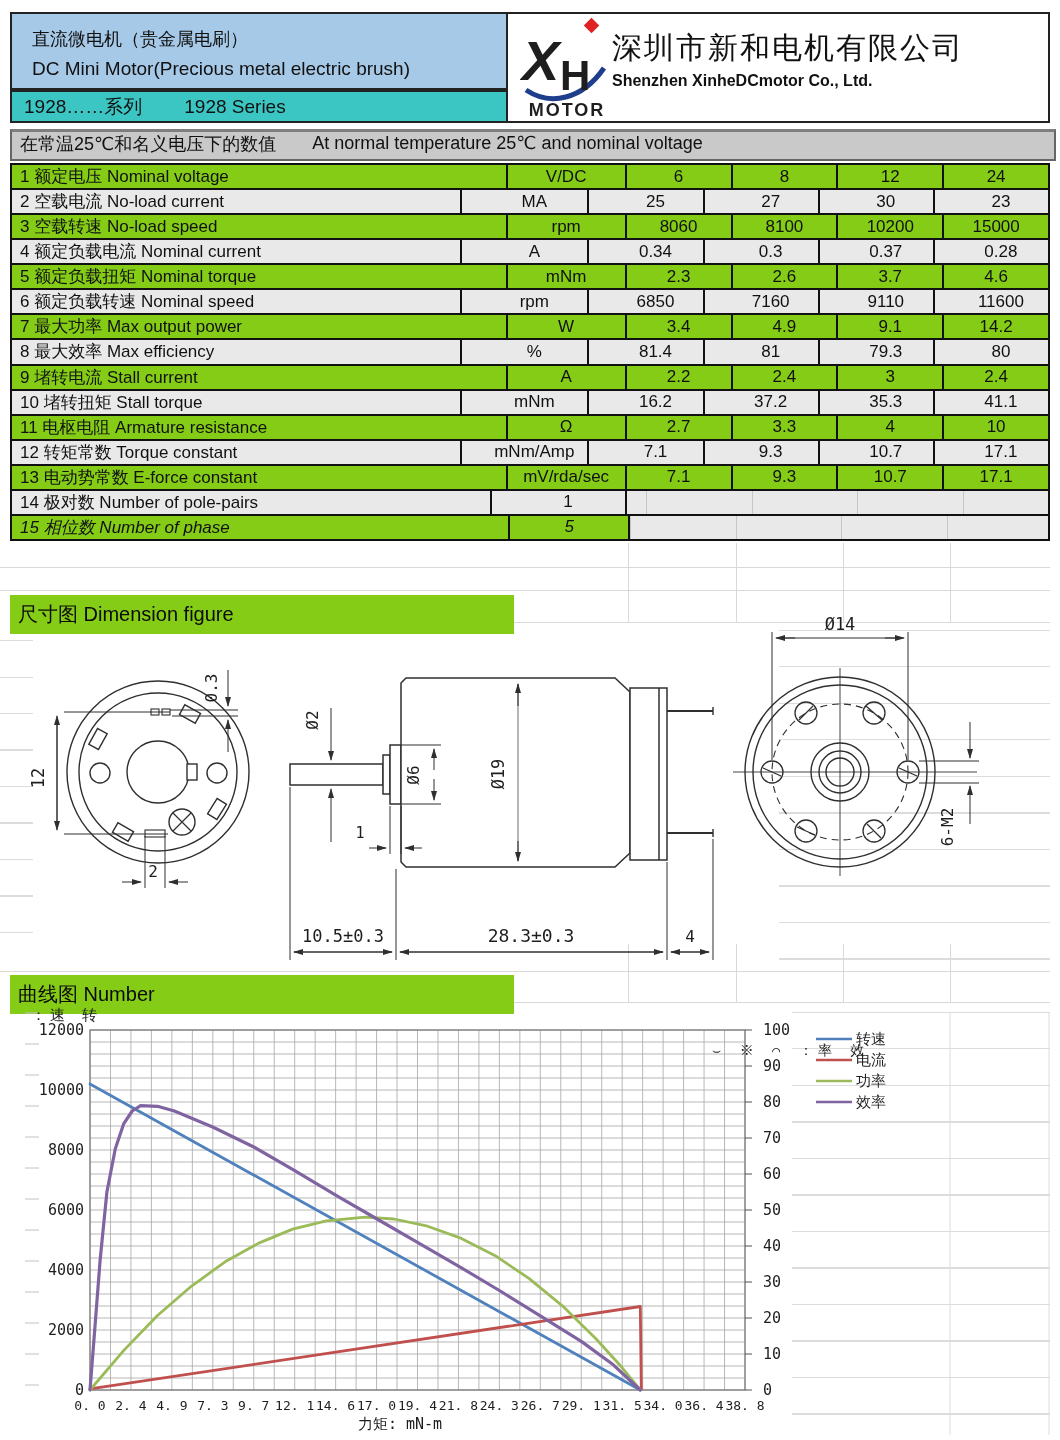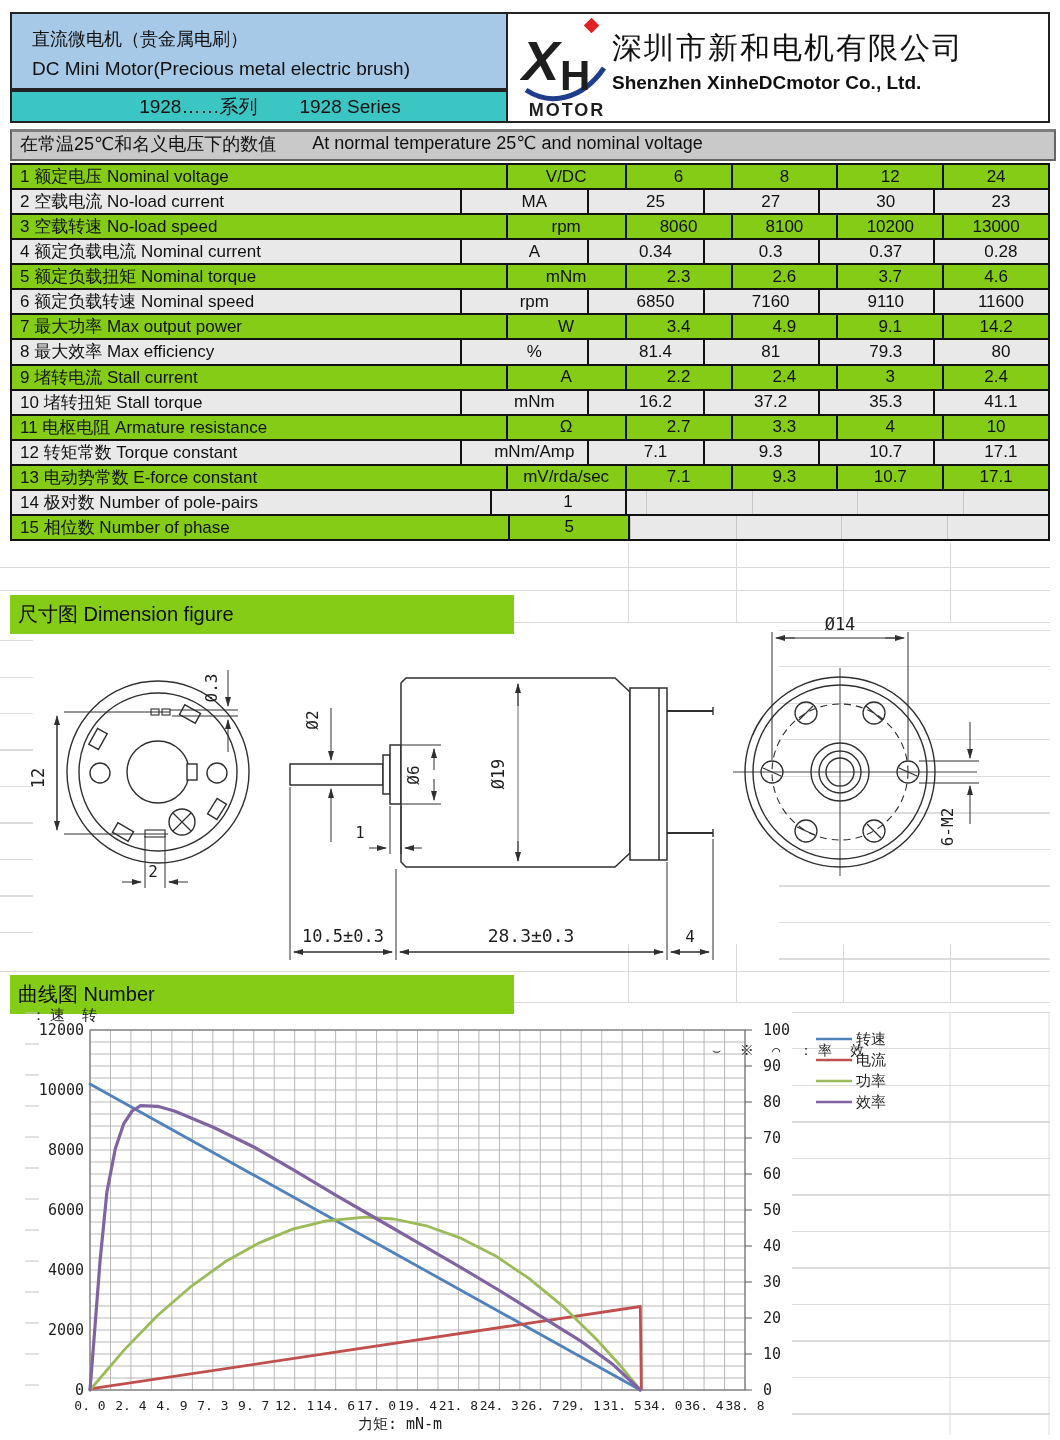--- a/index.html
+++ b/index.html
@@ -3,32 +3,32 @@
 <meta charset="utf-8">
 <style>
   html,body{margin:0;padding:0;}
   body{width:1060px;height:1440px;position:relative;background:#fff;
        font-family:"Liberation Sans","DejaVu Sans",sans-serif;color:#111;overflow:hidden;}
   .abs{position:absolute;}
   
   #box-product{left:10px;top:12px;width:492px;height:74px;background:#a6c9e8;border:2px solid #222;padding-left:20px;box-sizing:content-box;}
   #box-product .l1{font-size:18px;margin-top:13px;}
   #box-product .l2{font-size:19px;margin-top:7px;}
-  #box-series{left:10px;top:90px;width:492px;height:29px;background:#3cc6c3;border:2px solid #222;padding-left:12px;display:flex;align-items:center;font-size:19px;justify-content:center;}
+  #box-series{left:10px;top:90px;width:492px;height:29px;background:#3cc6c3;border:2px solid #222;padding-left:12px;display:flex;align-items:center;font-size:19px;}
   #box-series .en{margin-left:42px;}
   #box-company{left:506px;top:12px;width:540px;height:107px;background:#fff;border:2px solid #222;}
   #company-zh{left:612px;top:28px;font-size:30px;letter-spacing:2px;}
-  #company-en{left:612px;top:72px;font-size:19px;font-weight:bold;text-align:right;}
+  #company-en{left:612px;top:72px;font-size:16px;font-weight:bold;text-align:right;}
   
   #cond-bar{left:10px;top:129px;width:1034px;height:27px;background:#c9c9c9;border:2px solid #666;border-top:3px solid #7e7e7e;display:flex;align-items:flex-start;padding-left:8px;font-size:18px;}
   #cond-bar .en{margin-left:36px;}
   
   #spec-table{left:10px;top:163px;width:1036px;height:374px;border:2px solid #111;display:flex;flex-direction:column;}
   .trow{flex:1;display:flex;border-bottom:2px solid #111;}
-  .trow:last-child{border-bottom:none;}
+  .trow:last-child{border-bottom:none;font-style:italic;}
   .trow>div{border-right:2px solid #111;display:flex;align-items:center;justify-content:center;font-size:17px;overflow:hidden;white-space:nowrap;}
   .trow>div:last-child{border-right:none;}
   .green{background:#84cc16;}
   .light{background:#e9e9e9;gap:19px;}
   .c-name{width:47.7%;justify-content:flex-start !important;padding-left:8px;}
   .c-unit{width:11.5%;}
   .c-val{width:10.2%;}
   .c-merged{width:40.8%;background:#e9e9e9 !important;
             background-image:repeating-linear-gradient(90deg,#c6c6c6 0,#c6c6c6 1px,transparent 1px,transparent 105.6px) !important;}
   
@@ -91,21 +91,21 @@
       <div class="c-val">27</div>
       <div class="c-val">30</div>
       <div class="c-val">23</div>
     </div>
     <div class="trow green">
       <div class="c-name cjk">3  空载转速 No-load speed</div>
       <div class="c-unit">rpm</div>
       <div class="c-val">8060</div>
       <div class="c-val">8100</div>
       <div class="c-val">10200</div>
-      <div class="c-val">13000</div>
+      <div class="c-val">15000</div>
     </div>
     <div class="trow light">
       <div class="c-name cjk">4  额定负载电流 Nominal current</div>
       <div class="c-unit">A</div>
       <div class="c-val">0.34</div>
       <div class="c-val">0.3</div>
       <div class="c-val">0.37</div>
       <div class="c-val">0.28</div>
     </div>
     <div class="trow green">

